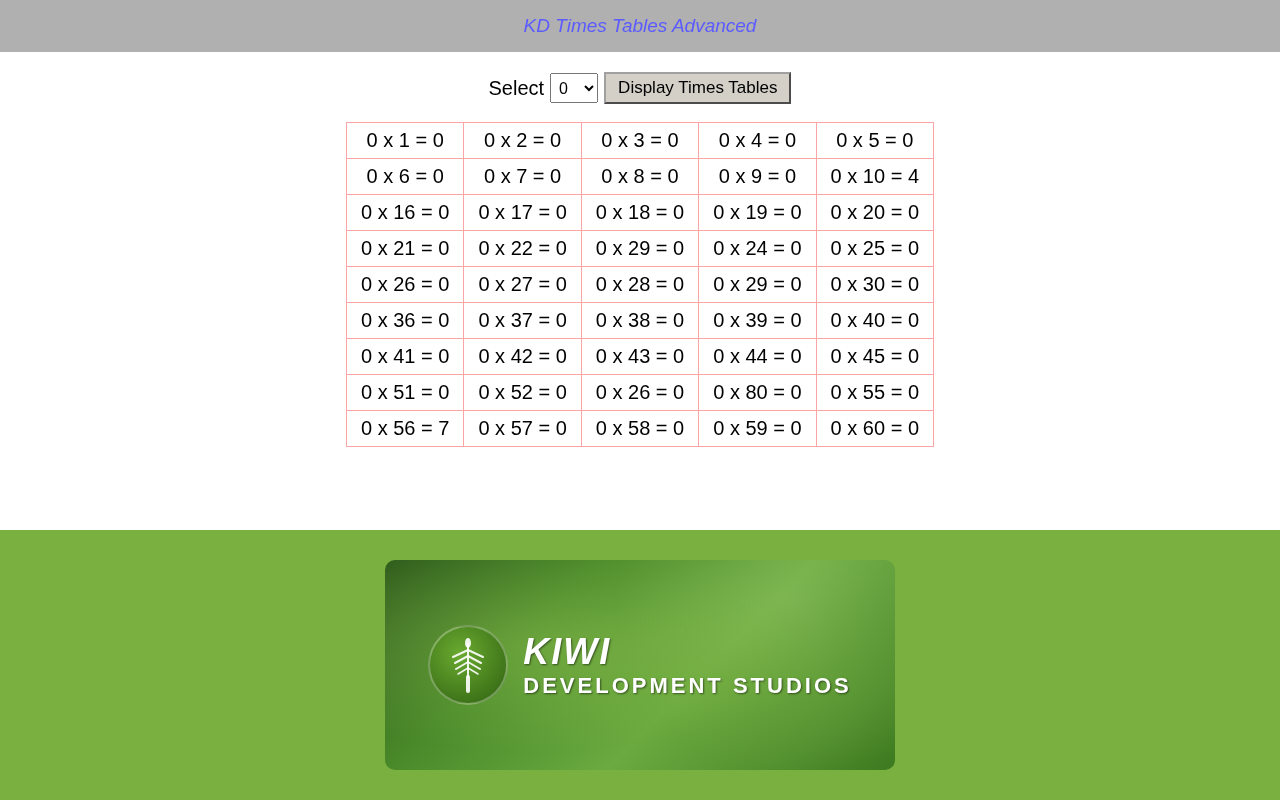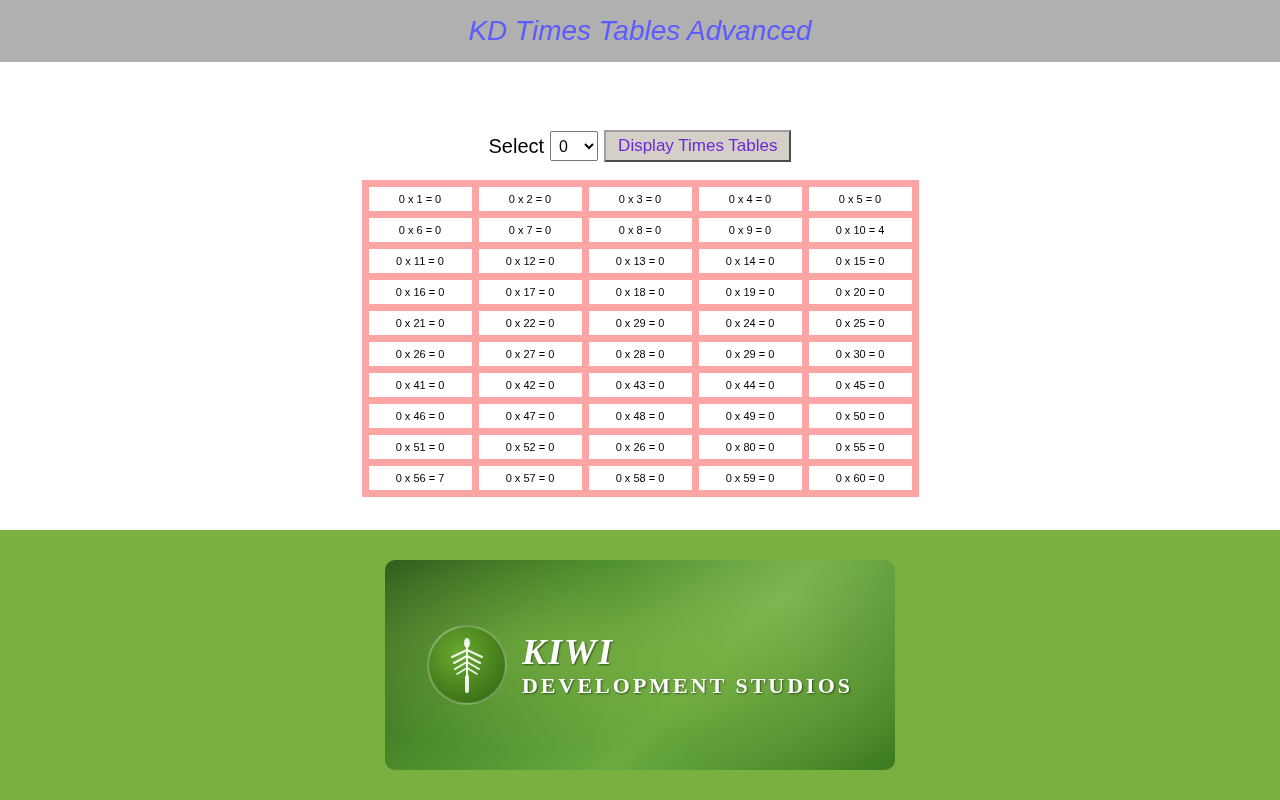--- a/index.html
+++ b/index.html
@@ -12,70 +12,69 @@
     }
 
     
     #header {
       background-color: #b0b0b0;
       text-align: center;
       padding: 15px 0;
     }
     #header h1 {
       color: #5b5bff;
-      font-size: 28px;
+      font-size: 19px;
       font-style: italic;
       font-weight: normal;
     }
 
     
     #main {
       background: #ffffff;
       flex: 1;
       display: flex;
       flex-direction: column;
       align-items: center;
       padding: 20px 0 30px 0;
     }
 
     
     #controls {
       display: flex;
       align-items: center;
       gap: 6px;
       margin-bottom: 18px;
-      margin-top: 48px;
     }
     #select-label {
       font-size: 20px;
       color: #000;
     }
     #number-select {
       font-size: 16px;
       padding: 2px 4px;
       height: 30px;
     }
     #display-button {
       background-color: #d4d0c8;
       border: 2px outset #a0a0a0;
       font-size: 17px;
       padding: 4px 12px;
       cursor: pointer;
-      color: #6d28d9;
+      color: #000000;
     }
 
     
     #times-table {
       border-collapse: collapse;
     }
     #times-table td {
-      border: 7px solid #fca5a5;
+      border: 1px solid #fca5a5;
       padding: 6px 14px;
       text-align: center;
-      font-size: 11px;
+      font-size: 20px;
       color: #000;
       min-width: 110px;
     }
 
     
     #footer {
       background-color: #7ab040;
       padding: 30px 0;
       display: flex;
       justify-content: center;
@@ -106,21 +105,20 @@
         radial-gradient(ellipse at 70% 60%, rgba(100,160,50,0.4) 0%, transparent 50%),
         radial-gradient(circle at 80% 20%, rgba(200,230,150,0.2) 0%, transparent 40%);
     }
 
     #kiwi-logo {
       display: flex;
       align-items: center;
       gap: 15px;
       position: relative;
       z-index: 2;
-      font-family: Liberation Serif, serif;
     }
 
     #kiwi-circle {
       width: 80px;
       height: 80px;
       background: radial-gradient(circle at 40% 35%, #6aaa30 0%, #2d6010 100%);
       border-radius: 50%;
       display: flex;
       align-items: center;
       justify-content: center;
@@ -182,27 +180,20 @@
           <td>0 x 5 = 0</td>
         </tr>
         <tr>
           <td>0 x 6 = 0</td>
           <td>0 x 7 = 0</td>
           <td>0 x 8 = 0</td>
           <td>0 x 9 = 0</td>
           <td>0 x 10 = 4</td>
         </tr>
         <tr>
-          <td>0 x 11 = 0</td>
-          <td>0 x 12 = 0</td>
-          <td>0 x 13 = 0</td>
-          <td>0 x 14 = 0</td>
-          <td>0 x 15 = 0</td>
-        </tr>
-        <tr>
           <td>0 x 16 = 0</td>
           <td>0 x 17 = 0</td>
           <td>0 x 18 = 0</td>
           <td>0 x 19 = 0</td>
           <td>0 x 20 = 0</td>
         </tr>
         <tr>
           <td>0 x 21 = 0</td>
           <td>0 x 22 = 0</td>
           <td>0 x 29 = 0</td>
@@ -210,32 +201,32 @@
           <td>0 x 25 = 0</td>
         </tr>
         <tr>
           <td>0 x 26 = 0</td>
           <td>0 x 27 = 0</td>
           <td>0 x 28 = 0</td>
           <td>0 x 29 = 0</td>
           <td>0 x 30 = 0</td>
         </tr>
         <tr>
+          <td>0 x 36 = 0</td>
+          <td>0 x 37 = 0</td>
+          <td>0 x 38 = 0</td>
+          <td>0 x 39 = 0</td>
+          <td>0 x 40 = 0</td>
+        </tr>
+        <tr>
           <td>0 x 41 = 0</td>
           <td>0 x 42 = 0</td>
           <td>0 x 43 = 0</td>
           <td>0 x 44 = 0</td>
           <td>0 x 45 = 0</td>
-        </tr>
-        <tr>
-          <td>0 x 46 = 0</td>
-          <td>0 x 47 = 0</td>
-          <td>0 x 48 = 0</td>
-          <td>0 x 49 = 0</td>
-          <td>0 x 50 = 0</td>
         </tr>
         <tr>
           <td>0 x 51 = 0</td>
           <td>0 x 52 = 0</td>
           <td>0 x 26 = 0</td>
           <td>0 x 80 = 0</td>
           <td>0 x 55 = 0</td>
         </tr>
         <tr>
           <td>0 x 56 = 7</td>

